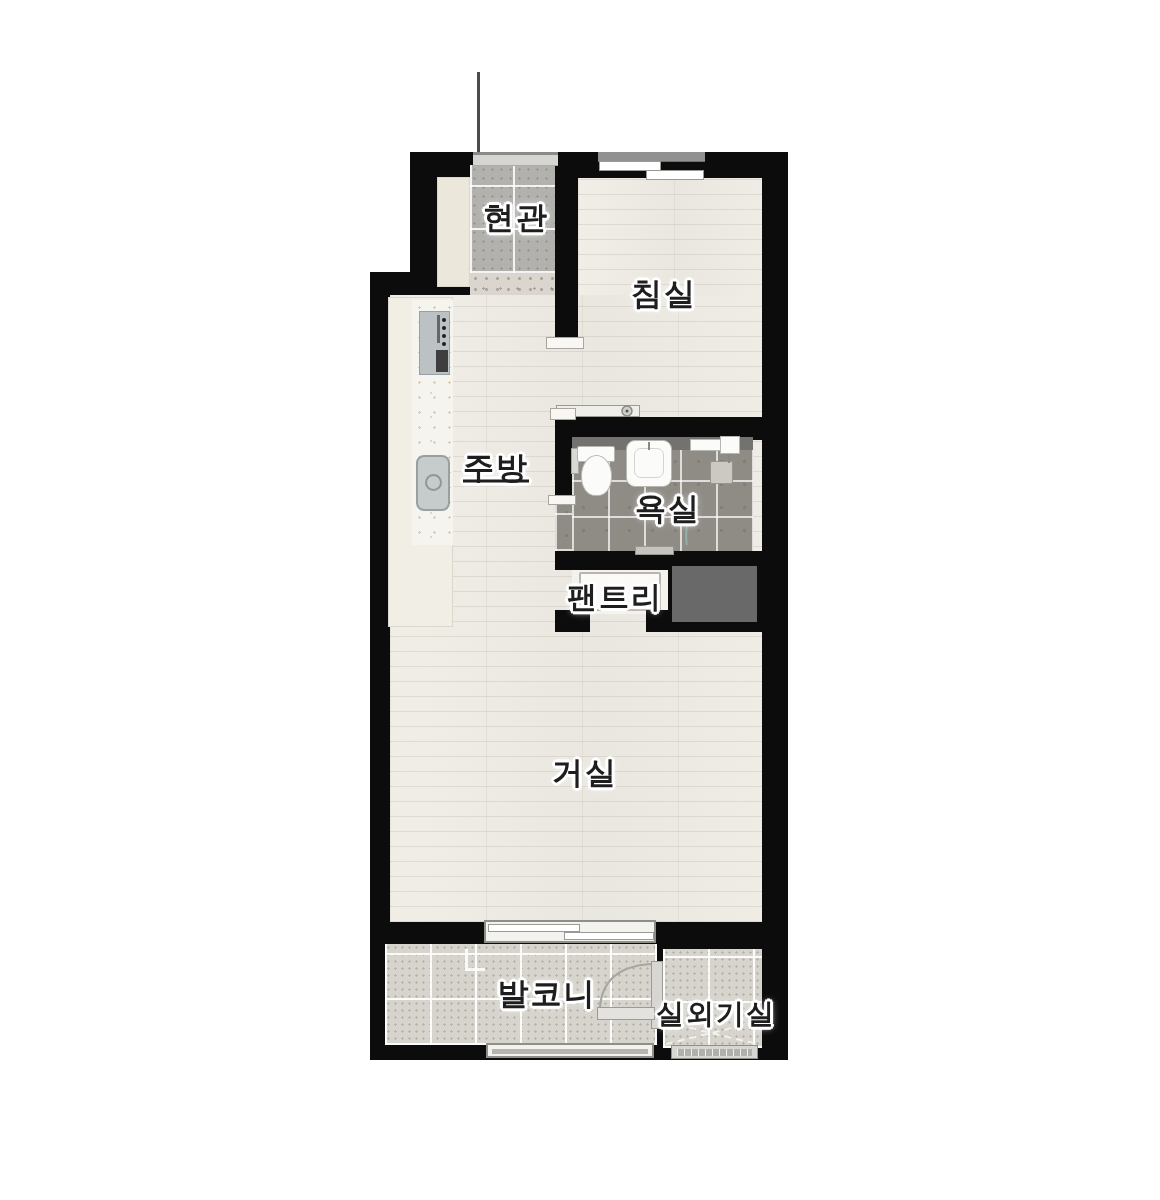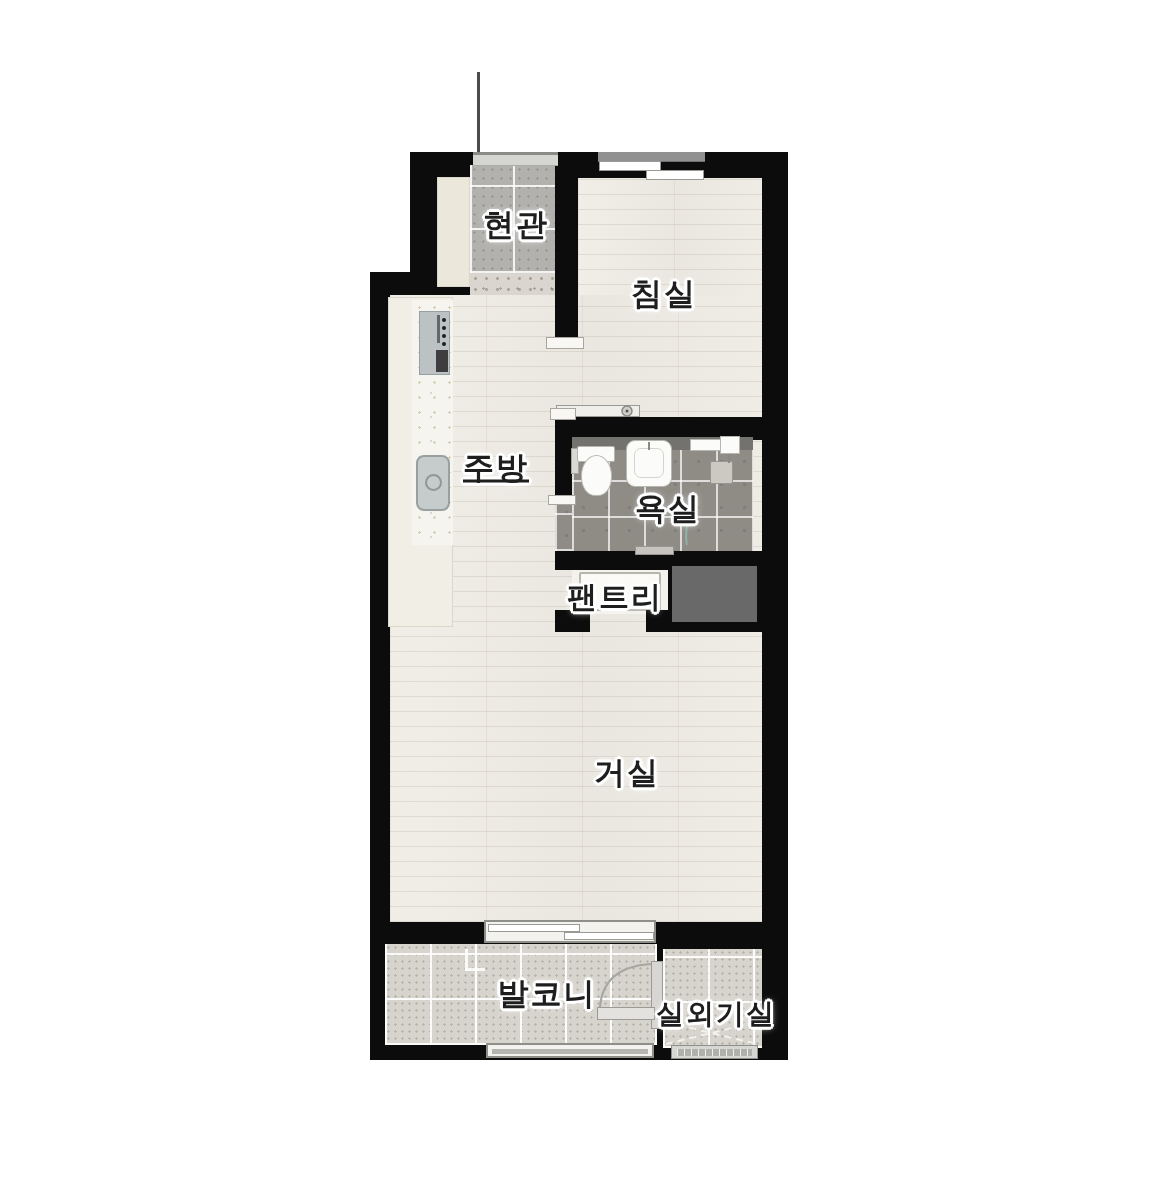--- a/index.html
+++ b/index.html
@@ -177,22 +177,22 @@
     <circle cx="627" cy="411" r="5" fill="#cfcfc9" stroke="#8a8a85" stroke-width="1.5"></circle>
     <circle cx="627" cy="411" r="1.5" fill="#555555"></circle>
 
     <path d="M 600 1007 Q 603 967 651 964" stroke="#a7a7a1" stroke-width="2" fill="none"></path>
     <rect x="662" y="1012" width="16" height="4" fill="#8b8b86"></rect>
     <circle cx="678" cy="1014" r="3" fill="#6e6e69"></circle>
 
     <path d="M 666 1044 L 757 1022 M 666 1022 L 757 1044" stroke="#f2f1ec" stroke-width="2" stroke-dasharray="7 5" fill="none"></path>
   </svg>
 
-  <div class="room-label" style="left:516px;top:224px;">현관</div>
+  <div class="room-label" style="left:516px;top:217px;">현관</div>
   <div class="room-label" style="left:664px;top:293px;">침실</div>
   <div class="room-label" style="left:496px;top:467px;text-decoration:underline;">주방</div>
   <div class="room-label" style="left:668px;top:508px;">욕실</div>
   <div class="room-label" style="left:615px;top:597px;font-size:30px;">팬트리</div>
-  <div class="room-label" style="left:585px;top:772px;margin-left:42px;">거실</div>
+  <div class="room-label" style="left:585px;top:772px;">거실</div>
   <div class="room-label" style="left:547px;top:993px;">발코니</div>
   <div class="room-label" style="left:716px;top:1014px;font-size:28px;">실외기실</div>
 
 </div>
 
 </body></html>

